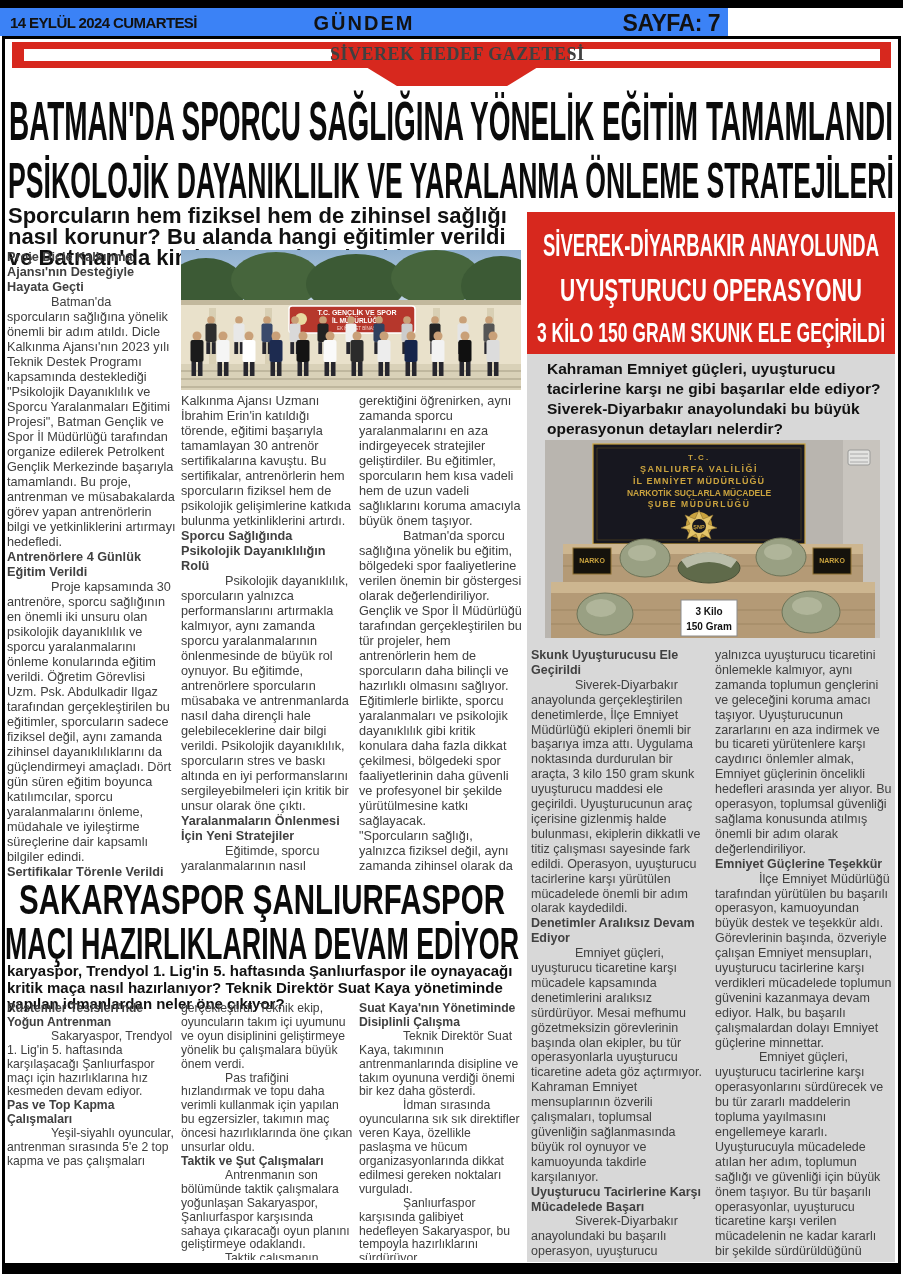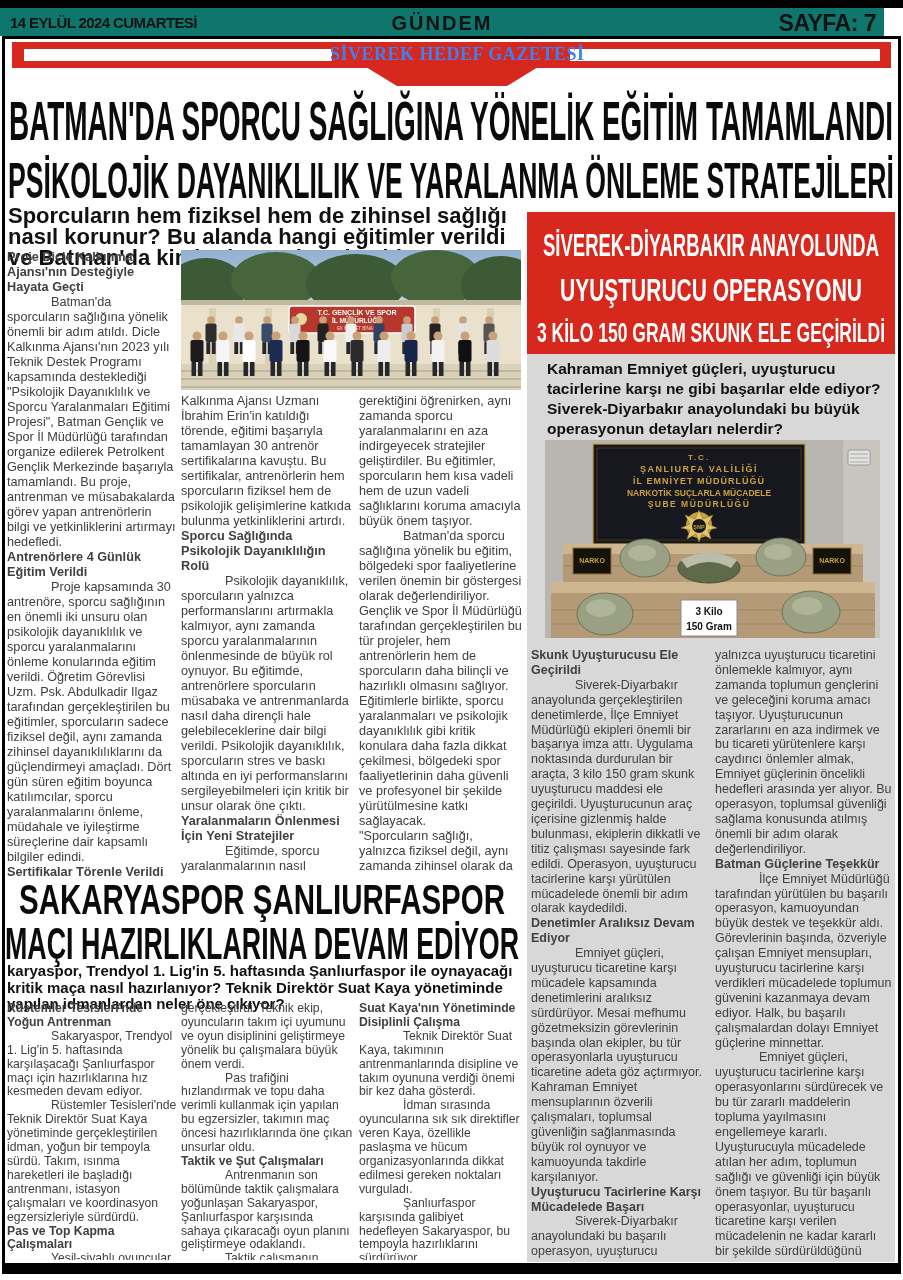--- a/index.html
+++ b/index.html
@@ -1,31 +1,31 @@
 <!DOCTYPE html>
 <html lang="tr" style="--red: #d7281e; --panel: #d8d8d8;"><head>
 <meta charset="utf-8">
 <style>
   :root{ --red:#d7281e; --panel:#d8d8d8; --ink:#121212; }
   html,body{margin:0;padding:0;background:#fff;}
   body{font-family:"Liberation Sans",sans-serif;color:var(--ink);}
   #page{position:relative;width:903px;height:1280px;background:#fff;overflow:hidden;}
   #topbar{position:absolute;left:0;top:0;width:903px;height:8px;background:#000;}
-  #header{position:absolute;left:0;top:8px;width:884px;height:28px;background:#0f766e;}
+  #header{position:absolute;left:0;top:8px;width:728px;height:28px;background:#3b82f6;}
   #hdr-date{position:absolute;left:10px;top:6px;font-size:15px;font-weight:bold;letter-spacing:-0.6px;white-space:nowrap;}
   #hdr-masthead{position:absolute;left:0;right:0;top:4px;text-align:center;font-size:20px;font-weight:bold;letter-spacing:2px;}
   #hdr-page{position:absolute;right:8px;top:2px;font-size:23px;font-weight:bold;letter-spacing:-0.5px;}
   #frame{position:absolute;left:2px;top:36px;width:899px;height:1238px;border:3px solid #000;border-bottom:11px solid #000;box-sizing:border-box;pointer-events:none;}
   
   #banner-bar{position:absolute;left:12px;top:42px;width:879px;height:26px;background:var(--red);}
   .stripe{position:absolute;top:49px;height:12px;background:#fff;}
   #stripeL{left:24px;width:308px;}
   #stripeR{left:570px;width:310px;}
   #banner-tab{position:absolute;left:366px;top:67px;width:172px;height:19px;background:var(--red);clip-path:polygon(0 0,100% 0,82% 100%,18% 100%);}
-  #banner-title{position:absolute;left:330px;top:44px;width:244px;text-align:center;color:#3b82f6;font-family:"Liberation Serif",serif;font-weight:bold;font-size:18px;letter-spacing:0.5px;white-space:nowrap;}
+  #banner-title{position:absolute;left:330px;top:44px;width:244px;text-align:center;color:#404040;font-family:"Liberation Serif",serif;font-weight:bold;font-size:18px;letter-spacing:0.5px;white-space:nowrap;}
   .hsvg{position:absolute;display:block;}
   .hsvg text{font-family:"Liberation Sans",sans-serif;font-weight:900;fill:#0b0b0b;}
   #redbox{left:527px;top:212px;}
   #redbox text{fill:#fff;}
   .lead{position:absolute;font-weight:bold;color:#111;}
   #lead1{left:8px;top:205px;width:514px;font-size:22px;line-height:21px;}
   #lead2{left:531px;top:359px;width:358px;font-size:15.5px;line-height:20px;margin-left:16px;}
   #lead3{left:7px;top:963px;width:516px;font-size:15px;line-height:16.5px;}
   #panel{position:absolute;left:527px;top:354px;width:368px;height:908px;background:var(--panel);}
   
@@ -302,37 +302,36 @@
   <div id="col-d1" class="col col-r">
       <div class="sub-h">Skunk Uyuşturucusu Ele Geçirildi</div>
       <div class="para">Siverek-Diyarbakır anayolunda gerçekleştirilen denetimlerde, İlçe Emniyet Müdürlüğü ekipleri önemli bir başarıya imza attı. Uygulama noktasında durdurulan bir araçta, 3 kilo 150 gram skunk uyuşturucu maddesi ele geçirildi. Uyuşturucunun araç içerisine gizlenmiş halde bulunması, ekiplerin dikkatli ve titiz çalışması sayesinde fark edildi. Operasyon, uyuşturucu tacirlerine karşı yürütülen mücadelede önemli bir adım olarak kaydedildi.</div>
       <div class="sub-h">Denetimler Aralıksız Devam Ediyor</div>
       <div class="para">Emniyet güçleri, uyuşturucu ticaretine karşı mücadele kapsamında denetimlerini aralıksız sürdürüyor. Mesai mefhumu gözetmeksizin görevlerinin başında olan ekipler, bu tür operasyonlarla uyuşturucu ticaretine adeta göz açtırmıyor. Kahraman Emniyet mensuplarının özverili çalışmaları, toplumsal güvenliğin sağlanmasında büyük rol oynuyor ve kamuoyunda takdirle karşılanıyor.</div>
       <div class="sub-h">Uyuşturucu Tacirlerine Karşı Mücadelede Başarı</div>
       <div class="para">Siverek-Diyarbakır anayolundaki bu başarılı operasyon, uyuşturucu tacirlerine karşı yürütülen mücadelenin kararlılıkla sürdürüldüğünü bir kez daha gösterdi. Emniyet güçleri, her türlü zorluğa rağmen suç unsurlarına karşı etkin bir şekilde mücadele ediyor. Bu operasyonla birlikte, uyuşturucu ticaretine büyük bir darbe vuruldu.</div>
     </div>
   <div id="col-d2" class="col col-r">
       <div class="para cont">yalnızca uyuşturucu ticaretini önlemekle kalmıyor, aynı zamanda toplumun gençlerini ve geleceğini koruma amacı taşıyor. Uyuşturucunun zararlarını en aza indirmek ve bu ticareti yürütenlere karşı caydırıcı önlemler almak, Emniyet güçlerinin öncelikli hedefleri arasında yer alıyor. Bu operasyon, toplumsal güvenliği sağlama konusunda atılmış önemli bir adım olarak değerlendiriliyor.</div>
-      <div class="sub-h">Batman Güçlerine Teşekkür</div>
+      <div class="sub-h">Emniyet Güçlerine Teşekkür</div>
       <div class="para">İlçe Emniyet Müdürlüğü tarafından yürütülen bu başarılı operasyon, kamuoyundan büyük destek ve teşekkür aldı. Görevlerinin başında, özveriyle çalışan Emniyet mensupları, uyuşturucu tacirlerine karşı verdikleri mücadelede toplumun güvenini kazanmaya devam ediyor. Halk, bu başarılı çalışmalardan dolayı Emniyet güçlerine minnettar.</div>
       <div class="para">Emniyet güçleri, uyuşturucu tacirlerine karşı operasyonlarını sürdürecek ve bu tür zararlı maddelerin topluma yayılmasını engellemeye kararlı. Uyuşturucuyla mücadelede atılan her adım, toplumun sağlığı ve güvenliği için büyük önem taşıyor. Bu tür başarılı operasyonlar, uyuşturucu ticaretine karşı verilen mücadelenin ne kadar kararlı bir şekilde sürdürüldüğünü gözler önüne seriyor.</div>
     </div>
 
   <svg id="h3" class="hsvg" style="top:876px;left:0;" width="525" height="46">
     <text x="262" y="38" text-anchor="middle" font-size="42" textLength="486" lengthAdjust="spacingAndGlyphs">SAKARYASPOR ŞANLIURFASPOR</text>
   </svg>
   <svg id="h4" class="hsvg" style="top:919px;left:0;" width="525" height="48">
     <text x="262" y="40" text-anchor="middle" font-size="44" textLength="514" lengthAdjust="spacingAndGlyphs">MAÇI HAZIRLIKLARINA DEVAM EDİYOR</text>
   </svg>
   <div id="lead3" class="lead">karyaspor, Trendyol 1. Lig'in 5. haftasında Şanlıurfaspor ile oynayacağı kritik maça nasıl hazırlanıyor? Teknik Direktör Suat Kaya yönetiminde yapılan idmanlardan neler öne çıkıyor?</div>
 
   <div id="col-f1" class="col col-sm">
       <div class="sub-h">Rüstemler Tesisleri'nde Yoğun Antrenman</div>
       <div class="para">Sakaryaspor, Trendyol 1. Lig'in 5. haftasında karşılaşacağı Şanlıurfaspor maçı için hazırlıklarına hız kesmeden devam ediyor.</div>
-      <div class="para">Rüstemler Tesisleri'nde Teknik Direktör Suat Kaya yönetiminde gerçekleştirilen idman, yoğun bir tempoyla sürdü. Takım, ısınma hareketleri ile başladığı antrenmanı, istasyon çalışmaları ve koordinasyon egzersizleriyle sürdürdü.</div>
       <div class="sub-h">Pas ve Top Kapma Çalışmaları</div>
       <div class="para">Yeşil-siyahlı oyuncular, antrenman sırasında 5'e 2 top kapma ve pas çalışmaları</div>
     </div>
   <div id="col-f2" class="col col-sm">
       <div class="para cont">gerçekleştirdi. Teknik ekip, oyuncuların takım içi uyumunu ve oyun disiplinini geliştirmeye yönelik bu çalışmalara büyük önem verdi.</div>
       <div class="para">Pas trafiğini hızlandırmak ve topu daha verimli kullanmak için yapılan bu egzersizler, takımın maç öncesi hazırlıklarında öne çıkan unsurlar oldu.</div>
       <div class="sub-h">Taktik ve Şut Çalışmaları</div>
       <div class="para">Antrenmanın son bölümünde taktik çalışmalara yoğunlaşan Sakaryaspor, Şanlıurfaspor karşısında sahaya çıkaracağı oyun planını geliştirmeye odaklandı.</div>
       <div class="para">Taktik çalışmanın ardından şut çalışmaları yapan takım, hücumda etkili olabilmek</div>
     </div>

